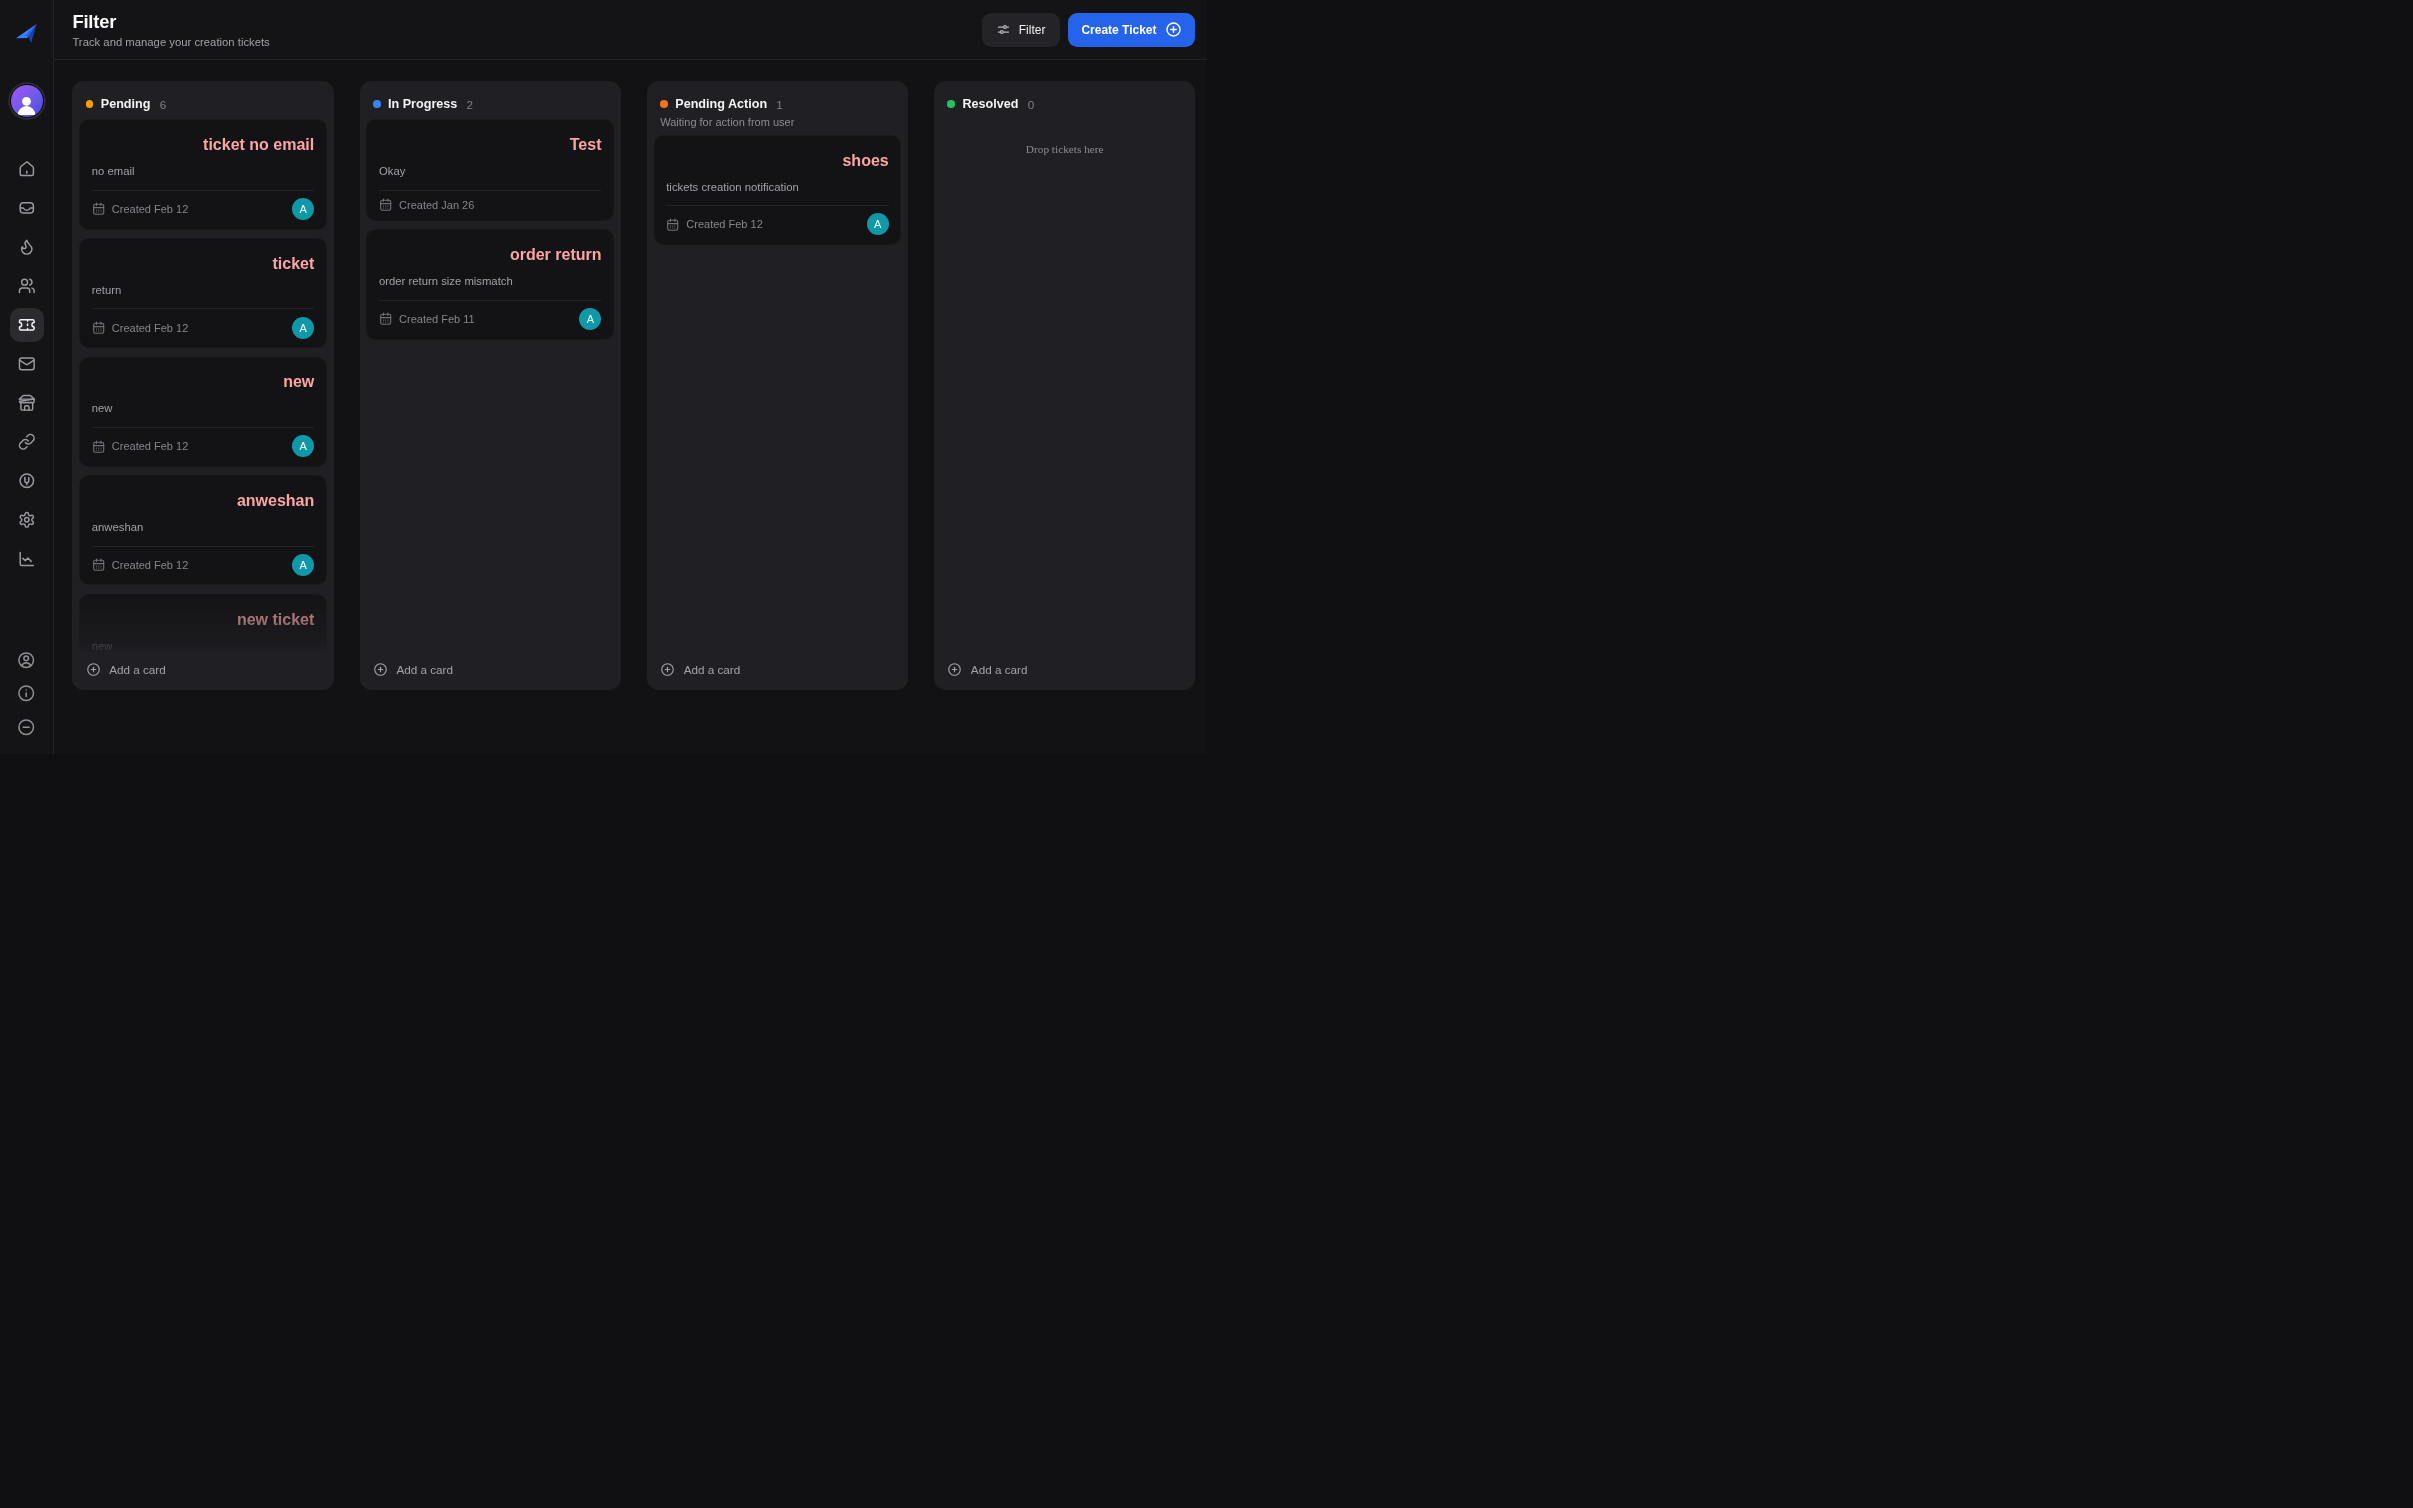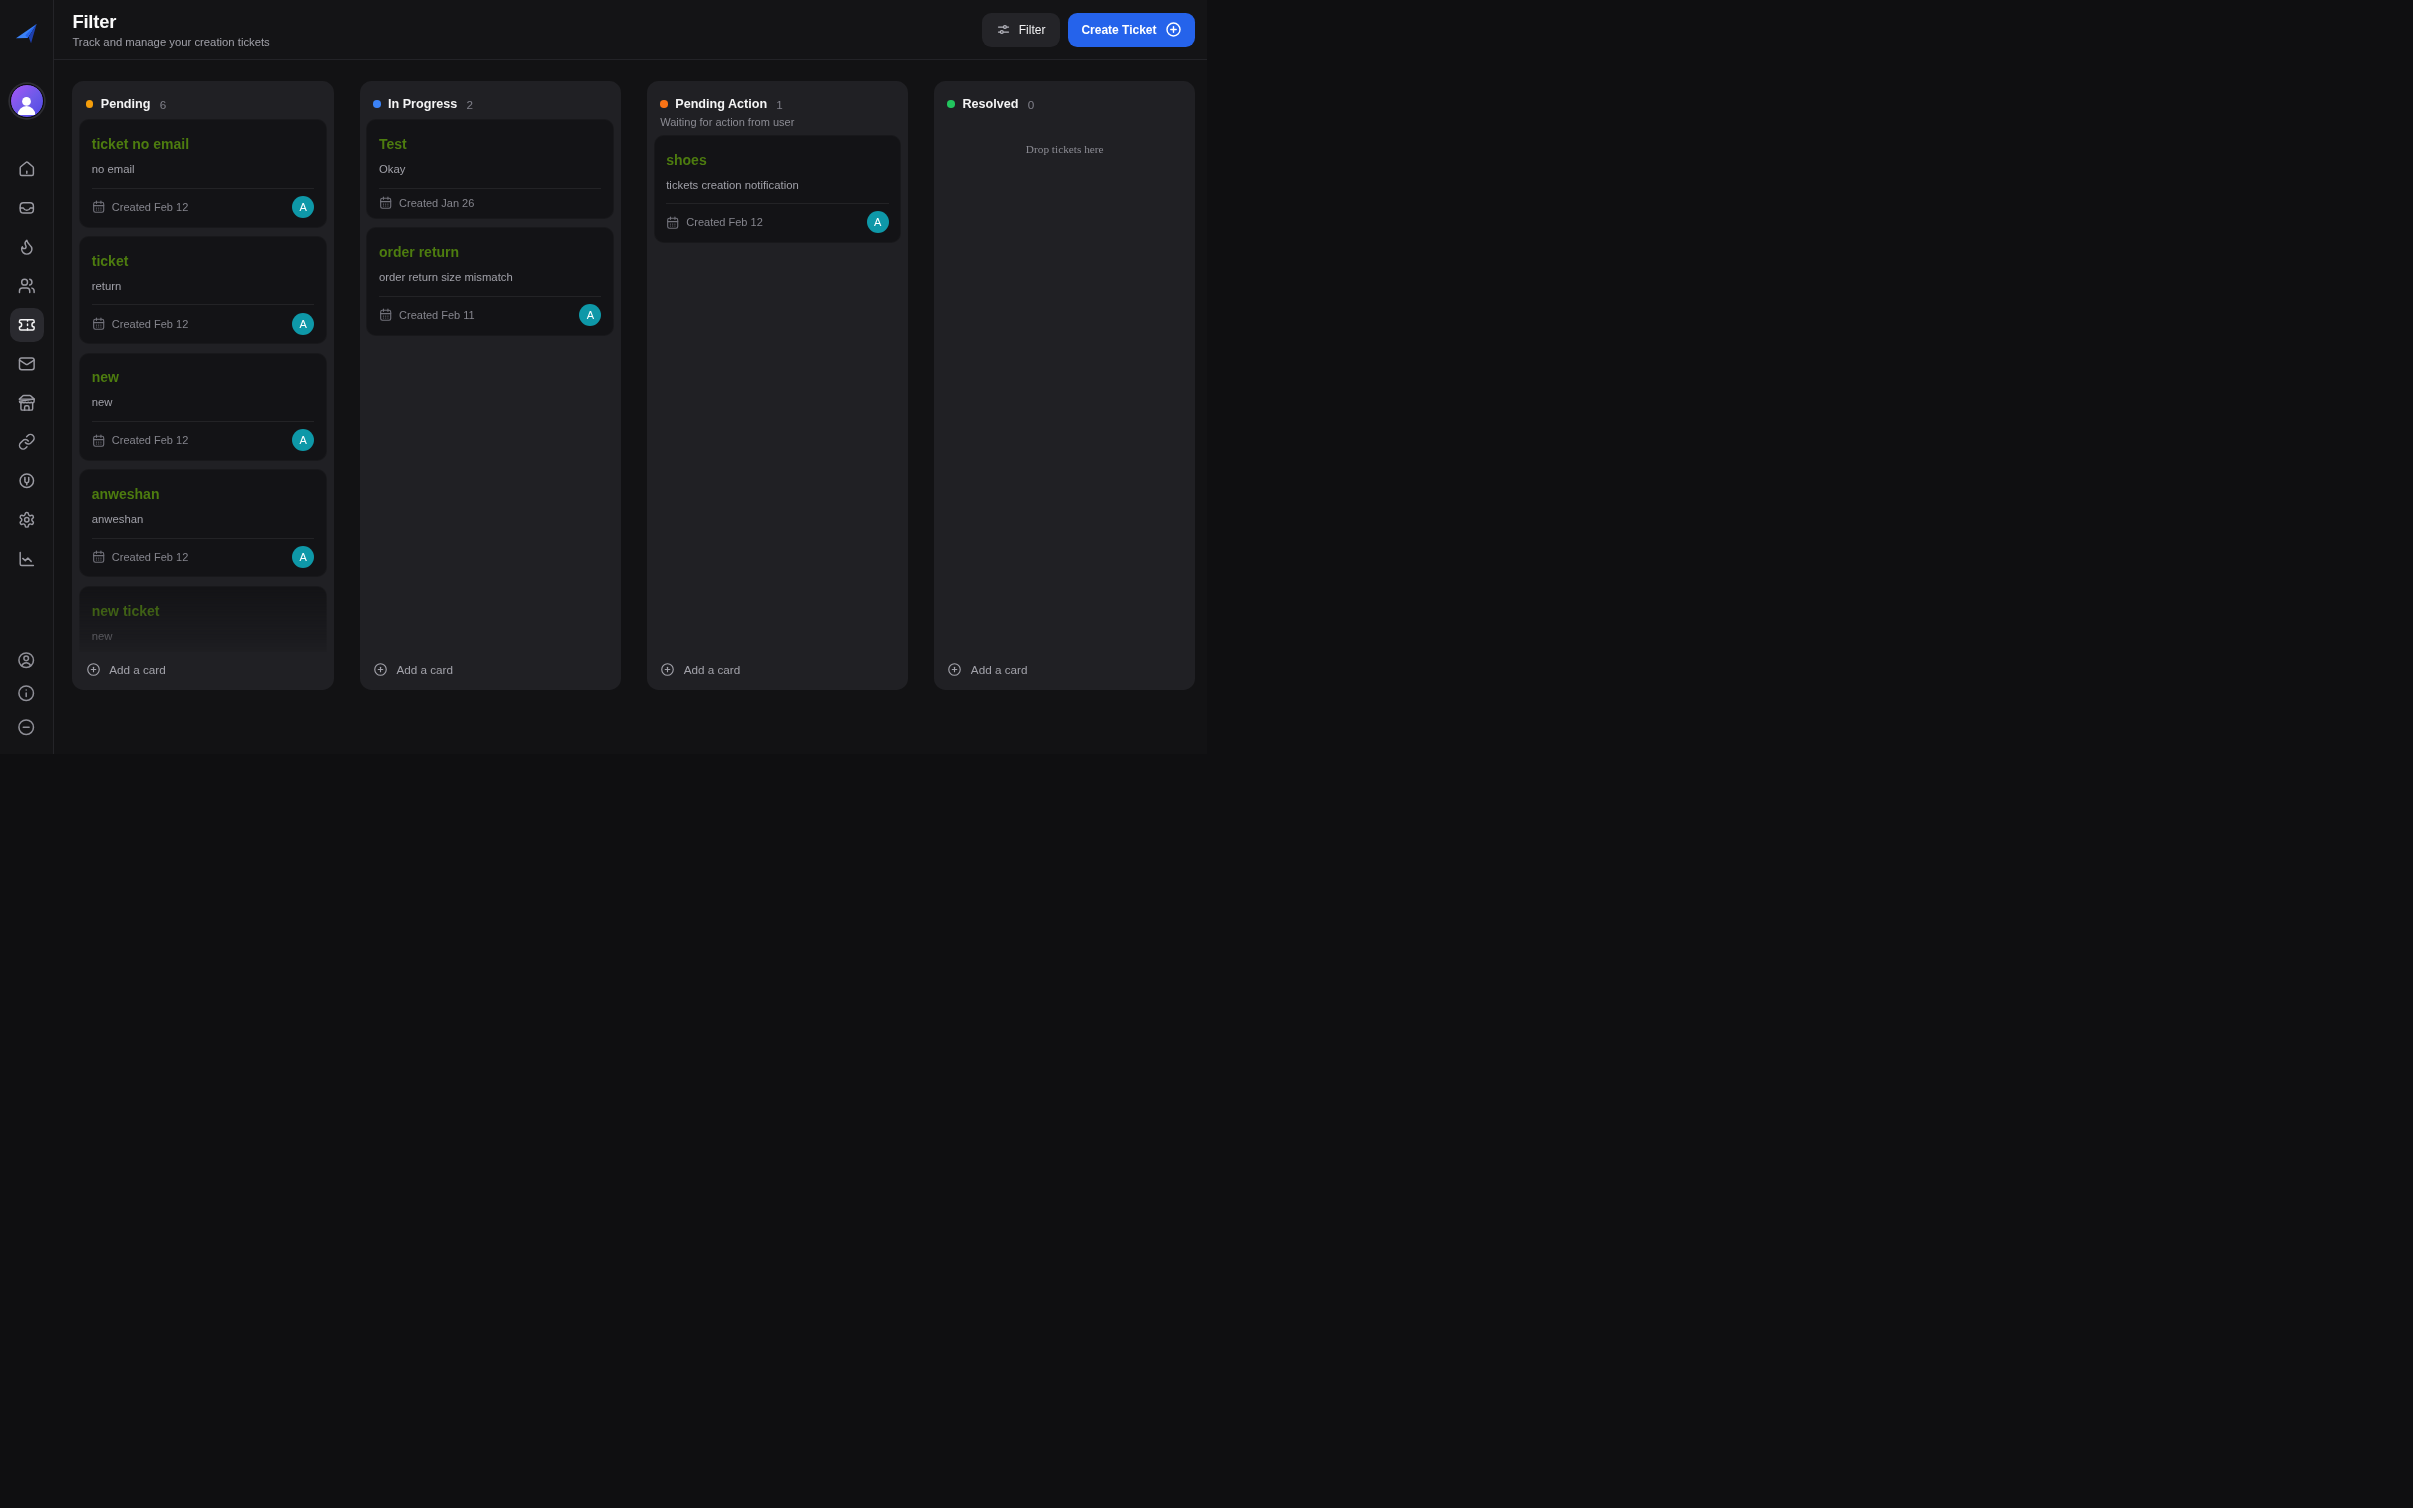--- a/index.html
+++ b/index.html
@@ -83,21 +83,21 @@
   .col-subtitle { margin:-3.4px 0 6.7px; padding:0 6.7px; font-size:11px; color:#8b8b93; }
   .card-list {
     flex:1; display:flex; flex-direction:column; gap:8.4px; overflow:hidden;
     -webkit-mask-image:linear-gradient(to bottom,#000 calc(100% - 67px),rgba(0,0,0,.4) calc(100% - 13.4px),rgba(0,0,0,.12) 100%);
     mask-image:linear-gradient(to bottom,#000 calc(100% - 67px),rgba(0,0,0,.4) calc(100% - 13.4px),rgba(0,0,0,.12) 100%);
   }
   .card {
     flex:none; background:#131316; border:0.8px solid rgba(255,255,255,0.025);
     border-radius:10px; padding:10px 11.7px 8.4px; cursor:pointer;
   }
-  .card-title { margin:5.9px 0 0; font-size:14px; font-weight:700; color:#4d7c0f; }
+  .card-title { margin:5.9px 0 0; font-size:16px; font-weight:700; color:#fca5a5;text-align:right; }
   .card-desc { margin:11px 0 0; font-size:11.3px; color:#a0a0a8; }
   .card-divider { height:0.8px; background:rgba(255,255,255,0.07); margin-top:12.6px; }
   .card-footer { display:flex; align-items:center; gap:6.7px; margin-top:7.5px; }
   .cal-icon { display:flex; color:#71717a; }
   .cal-icon svg { width:13.4px; height:13.4px; }
   .card-created { flex:1; font-size:11px; color:#85858d; }
   .card-avatar {
     width:22px; height:22px; border-radius:50%; flex:none; cursor:pointer;
     background:var(--avatar-teal,#0e98a8); color:#fff;
     font-size:11px; font-weight:500;

